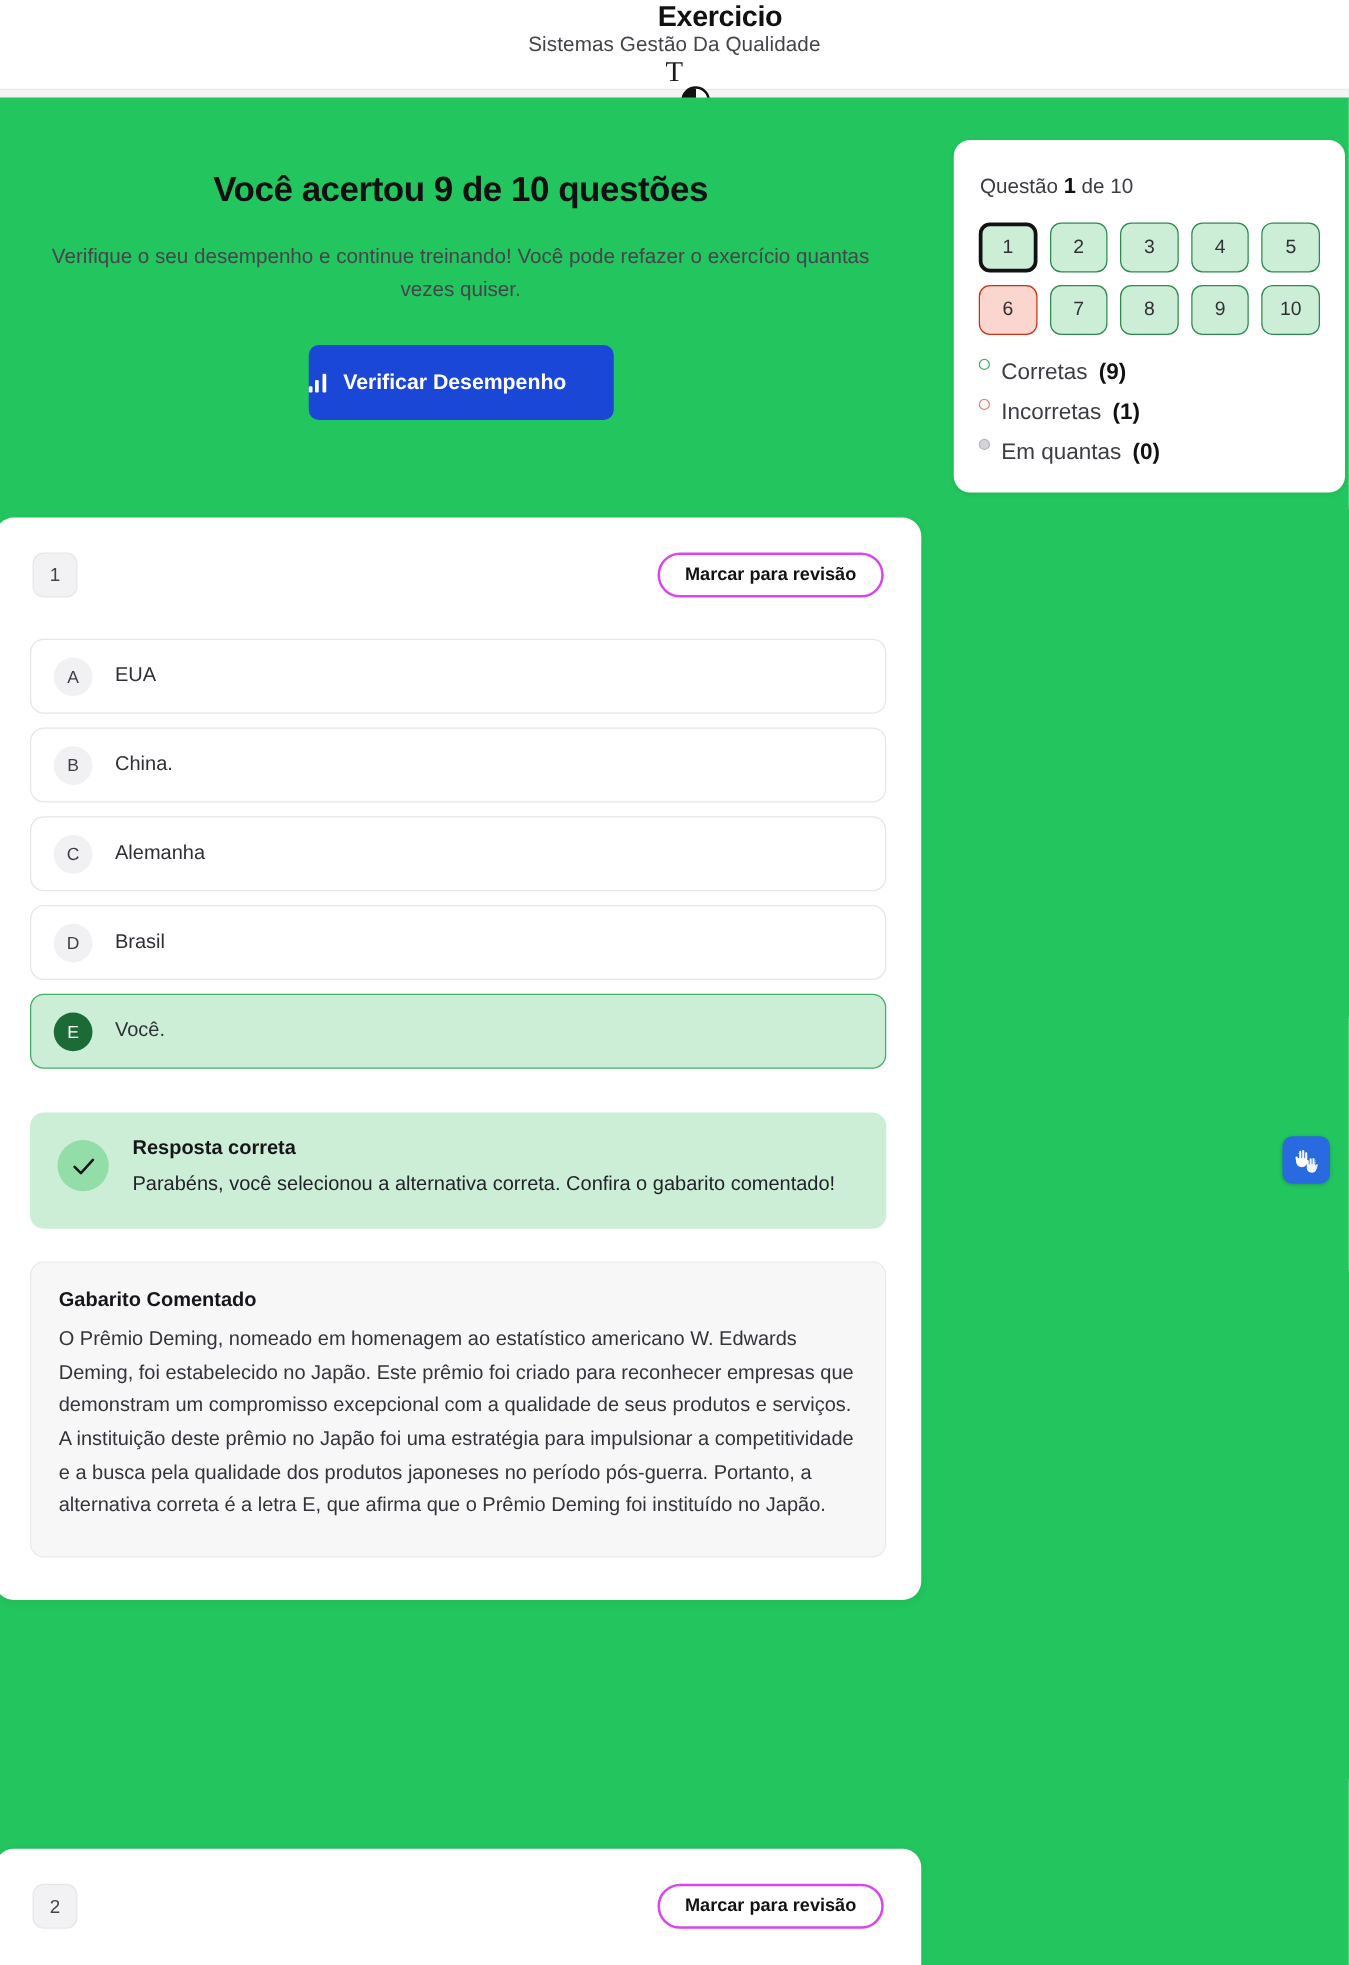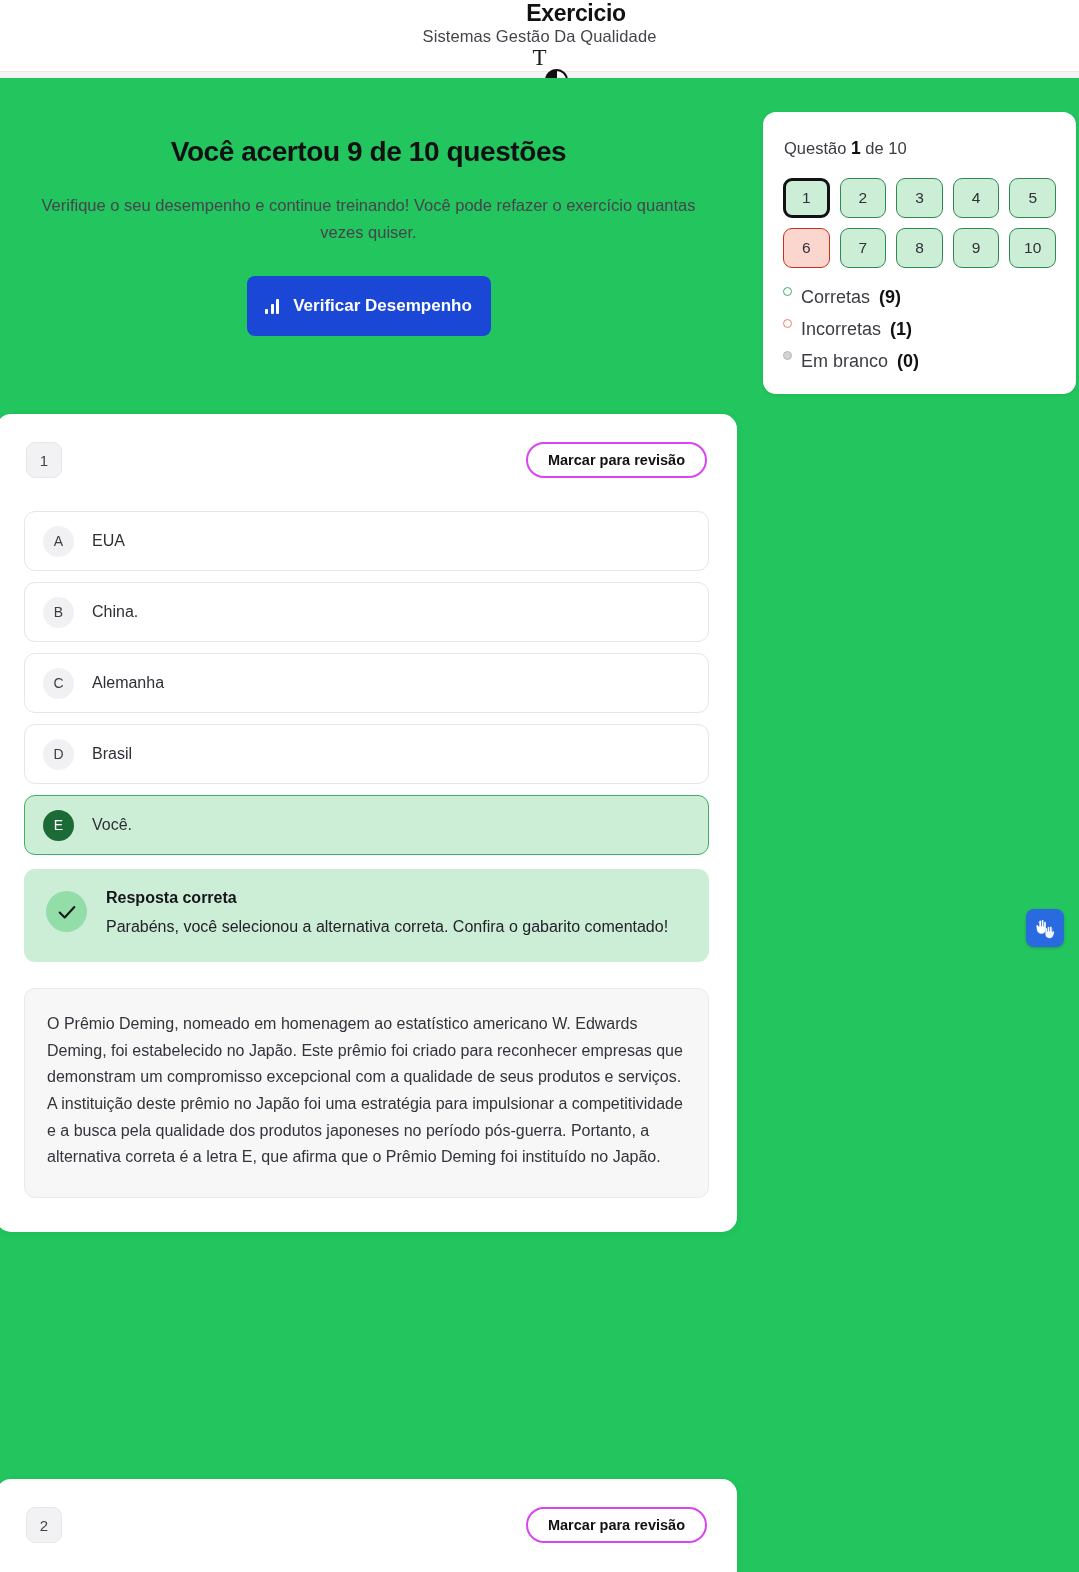--- a/index.html
+++ b/index.html
@@ -112,21 +112,20 @@
     margin: 31px auto 0;
     width: 244px;
     height: 60px;
     border-radius: 8px;
     background: #1a47d6;
     color: #ffffff;
     font-size: 17px;
     font-weight: 600;
     display: flex;
     align-items: center;
-    justify-content: center;
     gap: 14px;
     cursor: pointer;
     border: none;
     font-family: "Liberation Sans", sans-serif;
   }
   .barchart-icon { display: flex; align-items: flex-end; gap: 2.5px; height: 15px; }
   .barchart-icon i { display:block; width: 3px; background:#fff; border-radius:1px; }
   .barchart-icon i:nth-child(1) { height: 5px; }
   .barchart-icon i:nth-child(2) { height: 10px; }
   .barchart-icon i:nth-child(3) { height: 15px; }
@@ -255,21 +254,21 @@
     flex: none;
   }
   .option.selected-correct .opt-letter {
     background: #1c6b36;
     color: #ffffff;
   }
   .opt-text { font-size: 16px; color: #2f2f36; }
 
   
   .answer-banner {
-    margin-top: 14px;
+    margin-top: 35px;
     background: #cdeed6;
     border-radius: 11px;
     padding: 20px 9px 22px 22px;
     display: flex;
     gap: 19px;
   }
   .check-circle {
     width: 41px; height: 41px;
     border-radius: 50%;
     background: #93dda8;
@@ -391,21 +390,21 @@
         <span>Corretas</span>
         <b>(9)</b>
       </div>
       <div class="legend-row">
         <span class="legend-dot red"></span>
         <span>Incorretas</span>
         <b>(1)</b>
       </div>
       <div class="legend-row">
         <span class="legend-dot gray"></span>
-        <span>Em branco</span>
+        <span>Em quantas</span>
         <b>(0)</b>
       </div>
     </div>
   </div>
 
   <div class="qcard" id="qcard-1">
     <div class="qcard-head">
       <div class="q-number">1</div>
       <button class="review-btn">Marcar para revisão</button>
     </div>
@@ -440,20 +439,21 @@
           <polyline points="4 12.5 9.5 18 20 6.5"></polyline>
         </svg>
       </div>
       <div>
         <div class="banner-title">Resposta correta</div>
         <div class="banner-text">Parabéns, você selecionou a alternativa correta. Confira o gabarito comentado!</div>
       </div>
     </div>
 
     <div class="gabarito">
+      <div class="gab-title">Gabarito Comentado</div>
       <div class="gab-text">O Prêmio Deming, nomeado em homenagem ao estatístico americano W. Edwards Deming, foi estabelecido no Japão. Este prêmio foi criado para reconhecer empresas que demonstram um compromisso excepcional com a qualidade de seus produtos e serviços. A instituição deste prêmio no Japão foi uma estratégia para impulsionar a competitividade e a busca pela qualidade dos produtos japoneses no período pós-guerra. Portanto, a alternativa correta é a letra E, que afirma que o Prêmio Deming foi instituído no Japão.</div>
     </div>
   </div>
 
   <div class="qcard" id="qcard-2">
     <div class="qcard-head">
       <div class="q-number">2</div>
       <button class="review-btn">Marcar para revisão</button>
     </div>
   </div>

